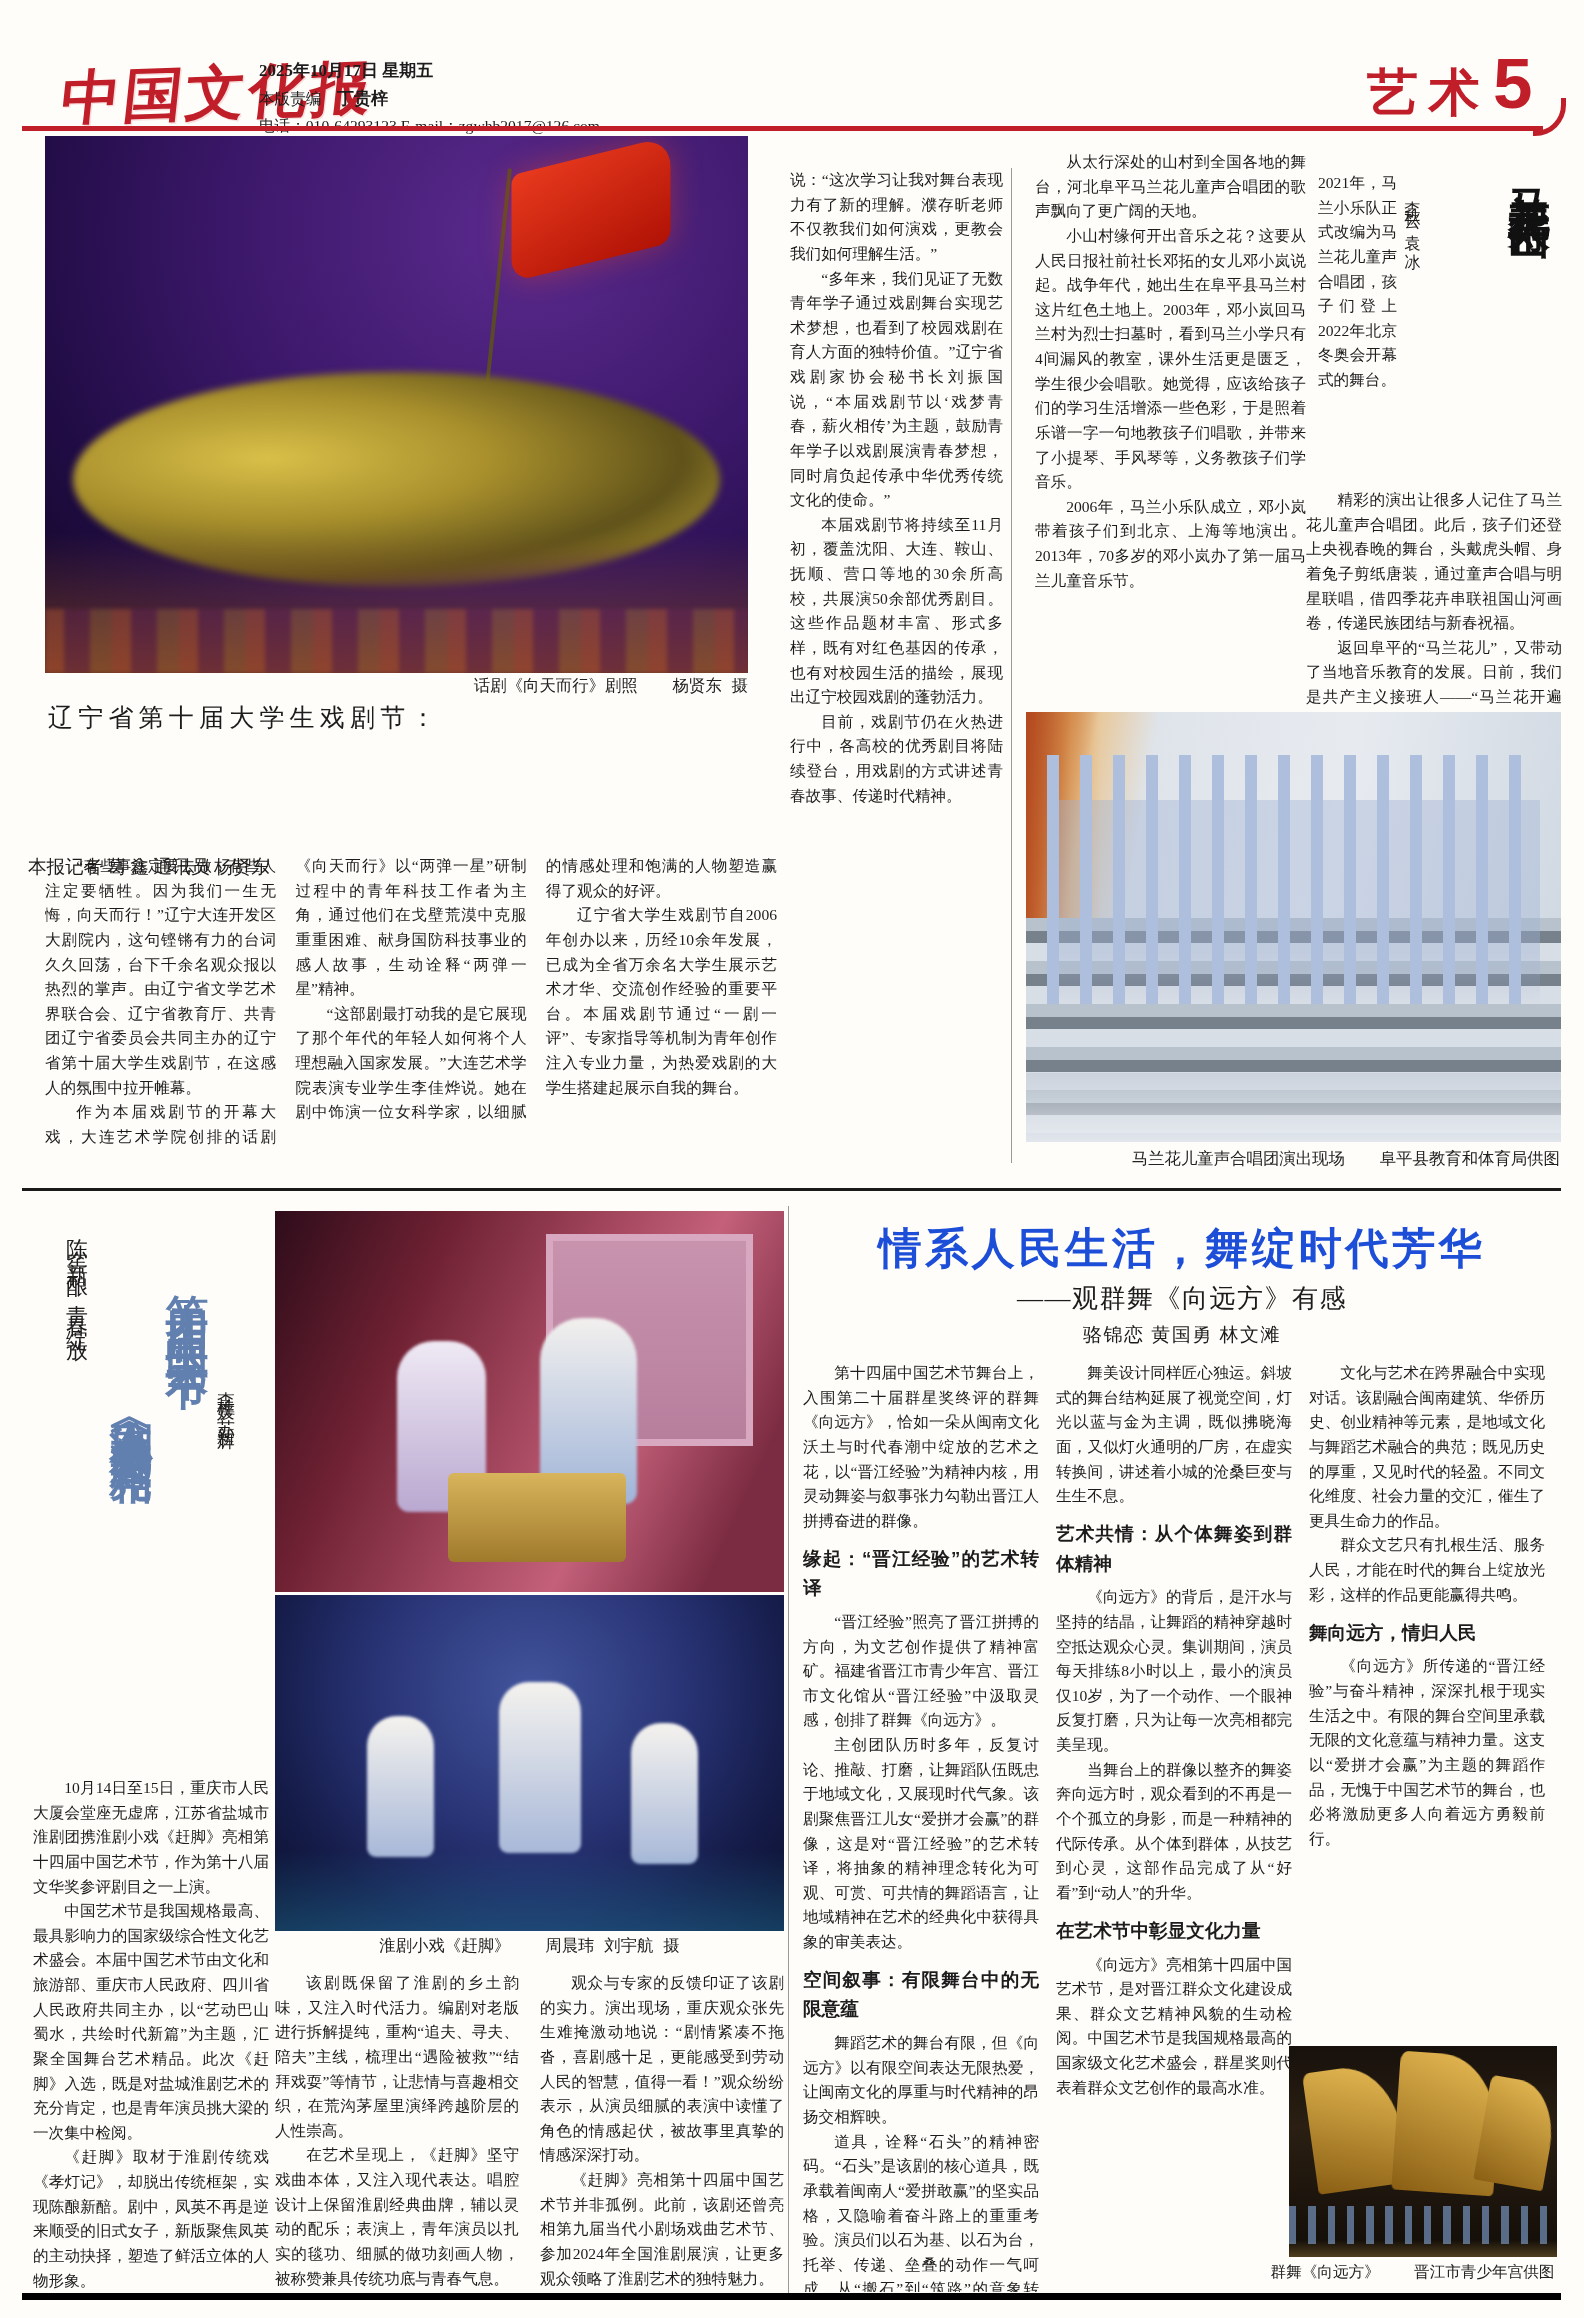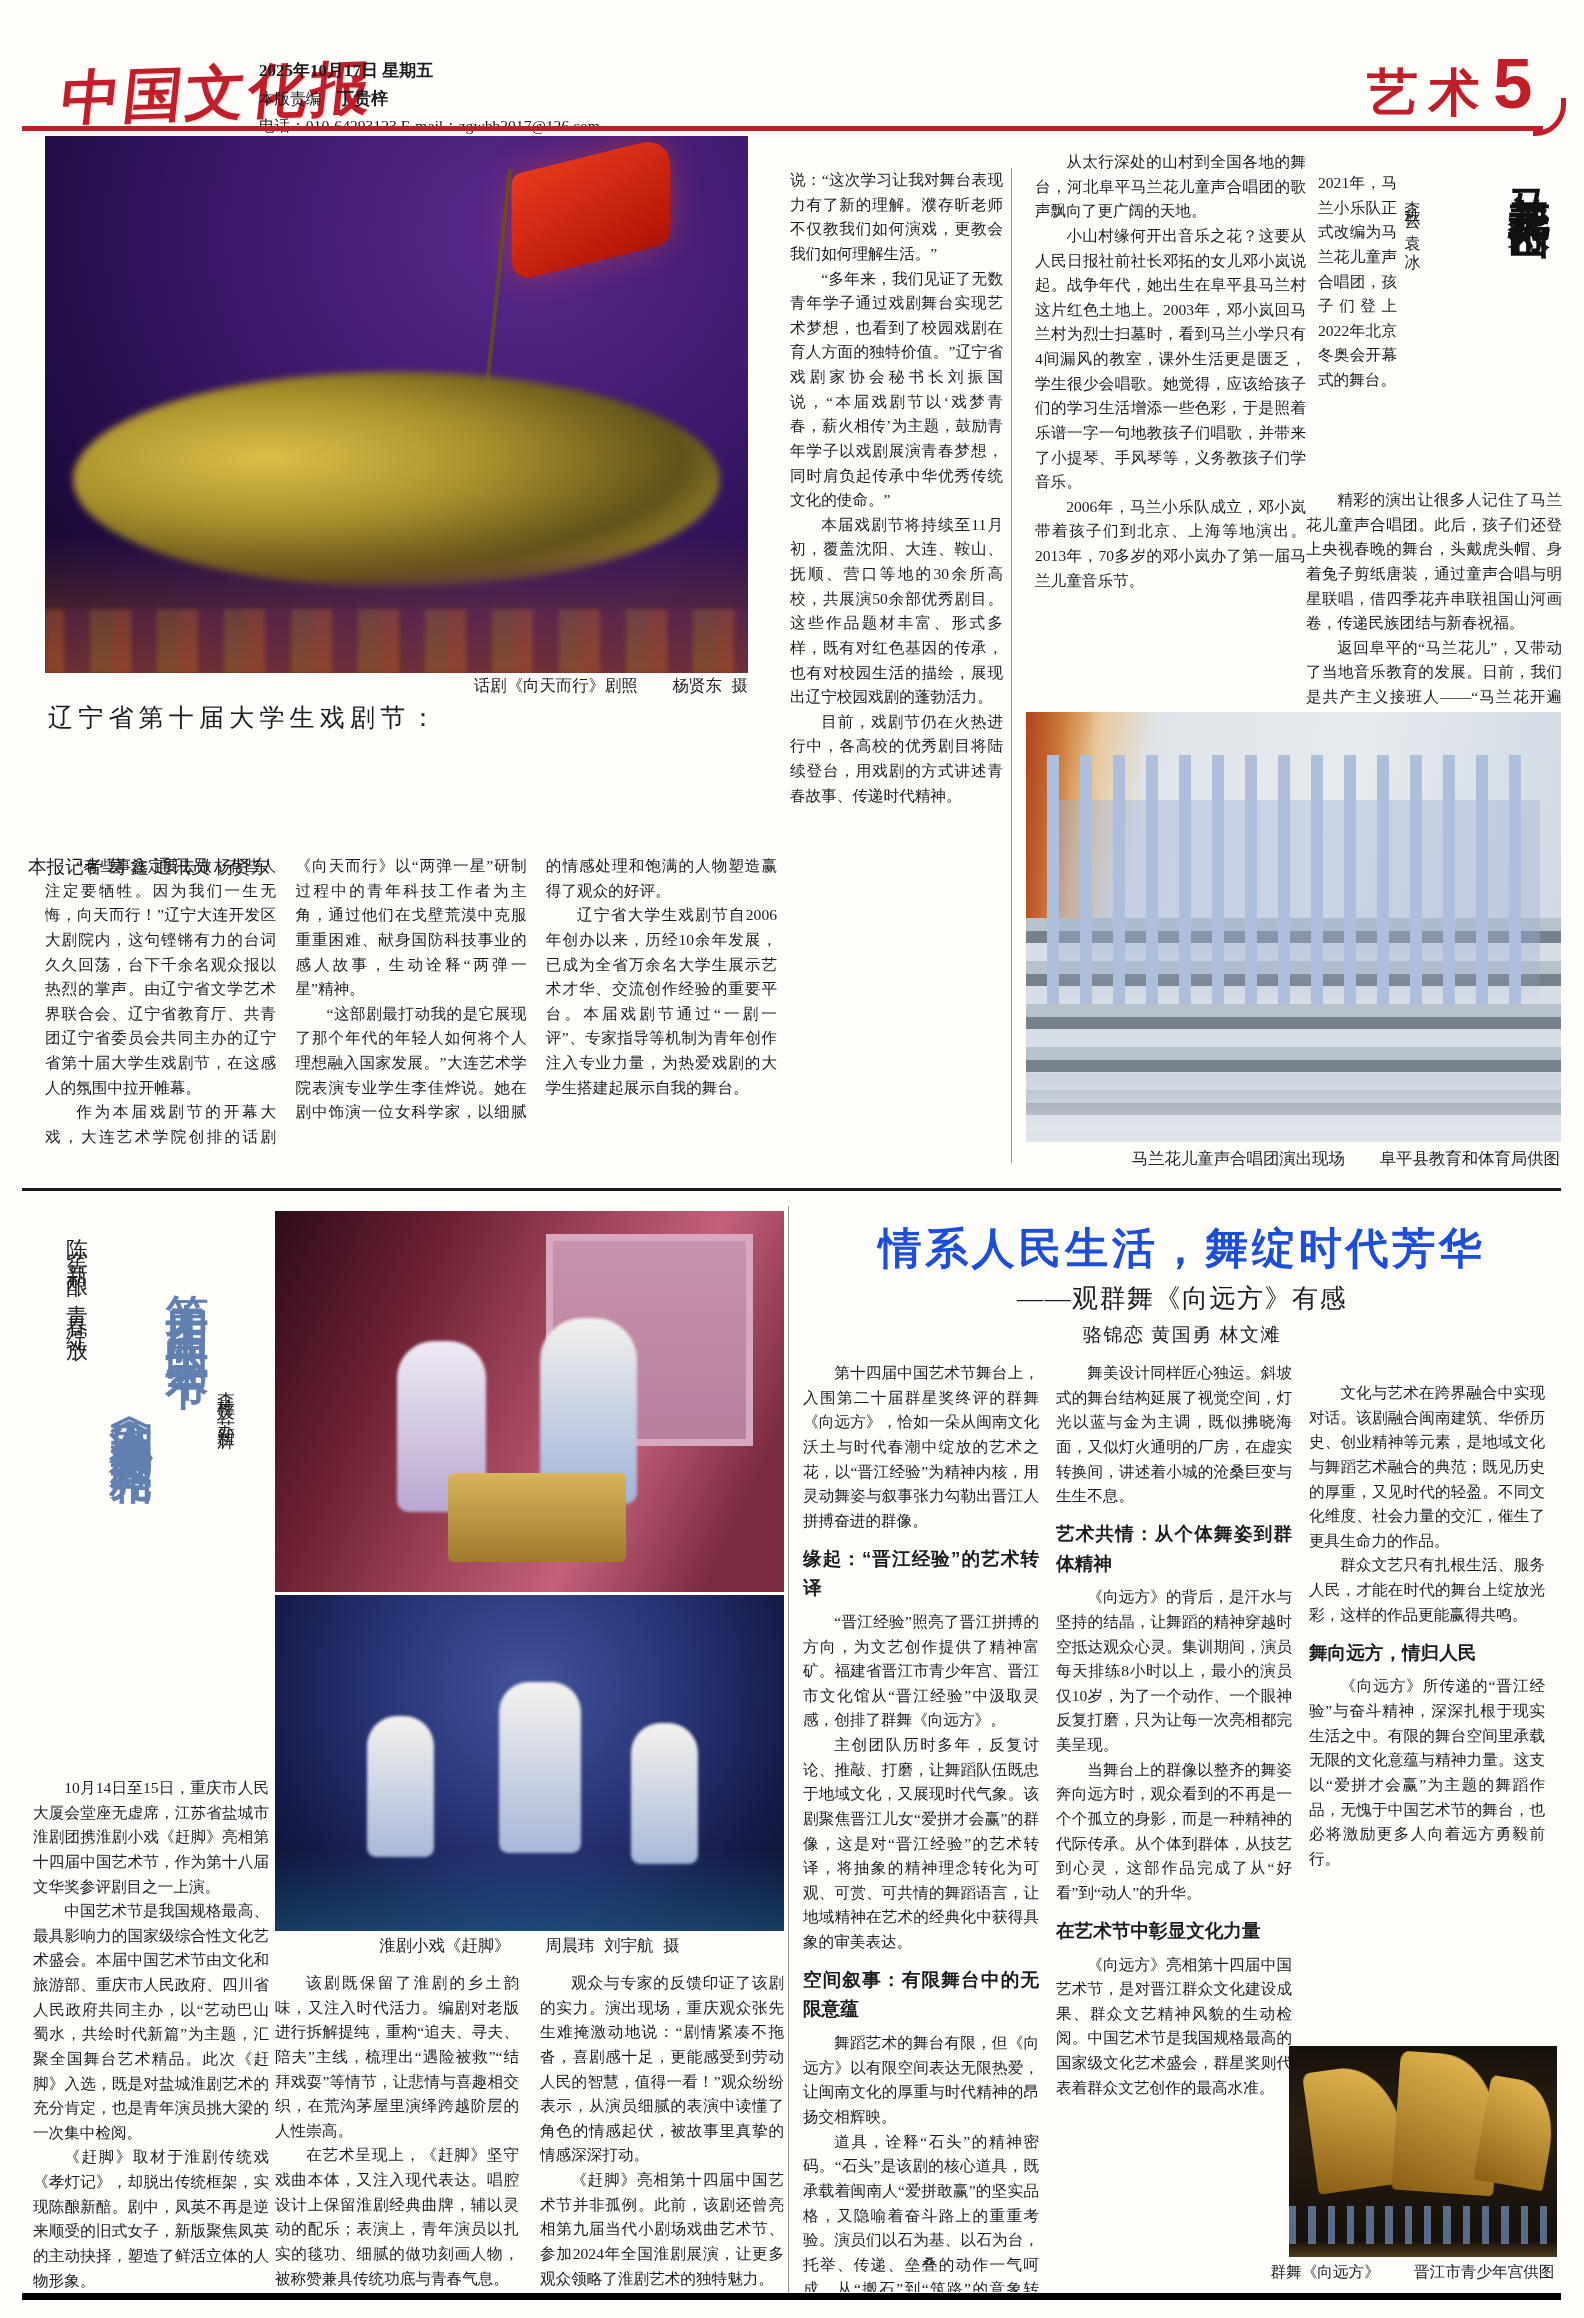--- a/index.html
+++ b/index.html
@@ -99,21 +99,21 @@
   .hj-body{left:275px;top:1971px;width:509px;height:324px;column-count:2;column-gap:21px;}
   
   .dc-title{left:802px;top:1220px;width:760px;text-align:center;font-size:43px;font-weight:bold;
             color:#1d4ed8;letter-spacing:3.7px;}
   .dc-sub{left:802px;top:1281px;width:760px;text-align:center;font-size:26px;letter-spacing:1.5px;}
   .dc-byline{left:802px;top:1322px;width:760px;text-align:center;font-size:19px;font-weight:normal;
              font-family:"Liberation Sans",sans-serif;letter-spacing:1.5px;}
   .dc-col{width:236px;}
   .dc-c1{left:803px;top:1361px;height:931px;}
   .dc-c2{left:1056px;top:1361px;height:931px;}
-  .dc-c3{left:1309px;top:1361px;height:678px;margin-top:20px;}
+  .dc-c3{left:1309px;top:1361px;height:678px;}
   .dc-head{font-family:"Liberation Sans","DejaVu Sans",sans-serif;font-weight:bold;font-size:18.6px;
            margin:10.4px 0 7.4px 0;text-indent:0 !important;}
   .dc-col h4{text-indent:0;}
   .dc-photo{left:1289px;top:2046px;width:268px;height:211px;overflow:hidden;
     background:linear-gradient(180deg,#17110c 0%,#2a1f12 38%,#120d08 100%);}
   .dc-photo .sail1,.dc-photo .sail2,.dc-photo .sail3{position:absolute;background:linear-gradient(200deg,#e8bc54,#8a5f14);
     filter:blur(0.7px);border-radius:8% 60% 4% 4%;}
   .dc-photo .sail1{left:8%;top:10%;width:34%;height:58%;transform:rotate(-8deg);}
   .dc-photo .sail2{left:40%;top:4%;width:38%;height:66%;transform:rotate(4deg);}
   .dc-photo .sail3{left:72%;top:16%;width:26%;height:50%;transform:rotate(10deg);}

